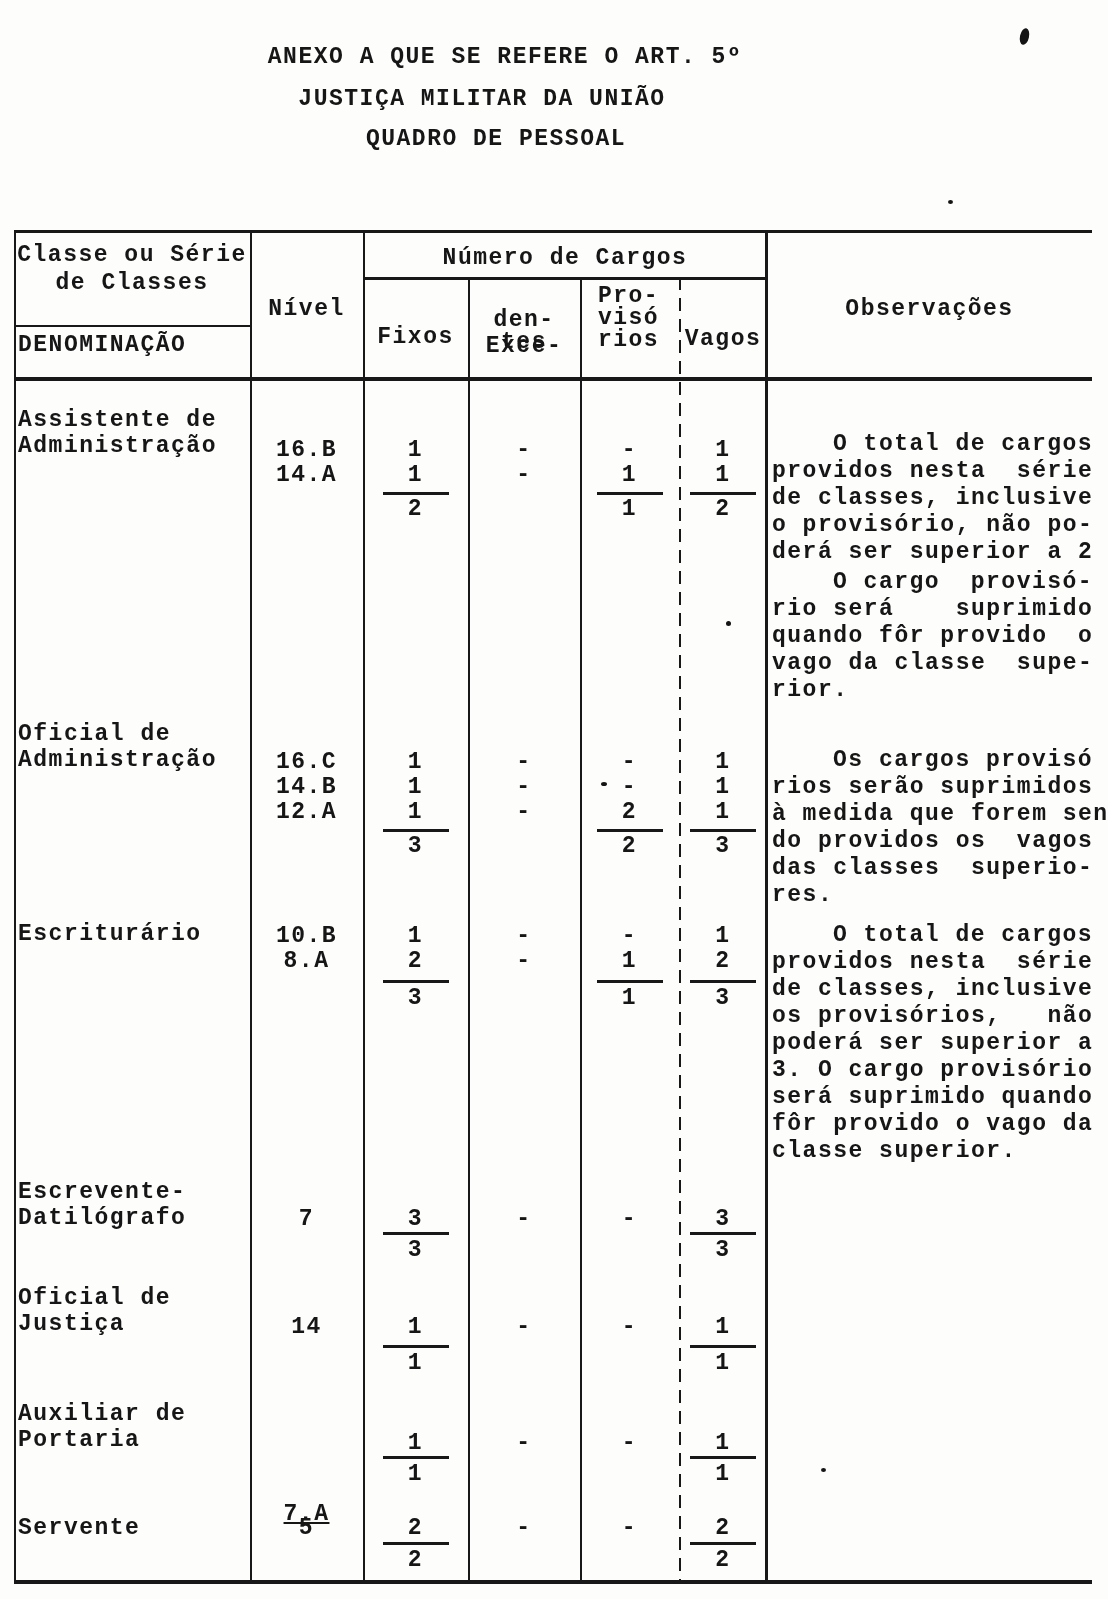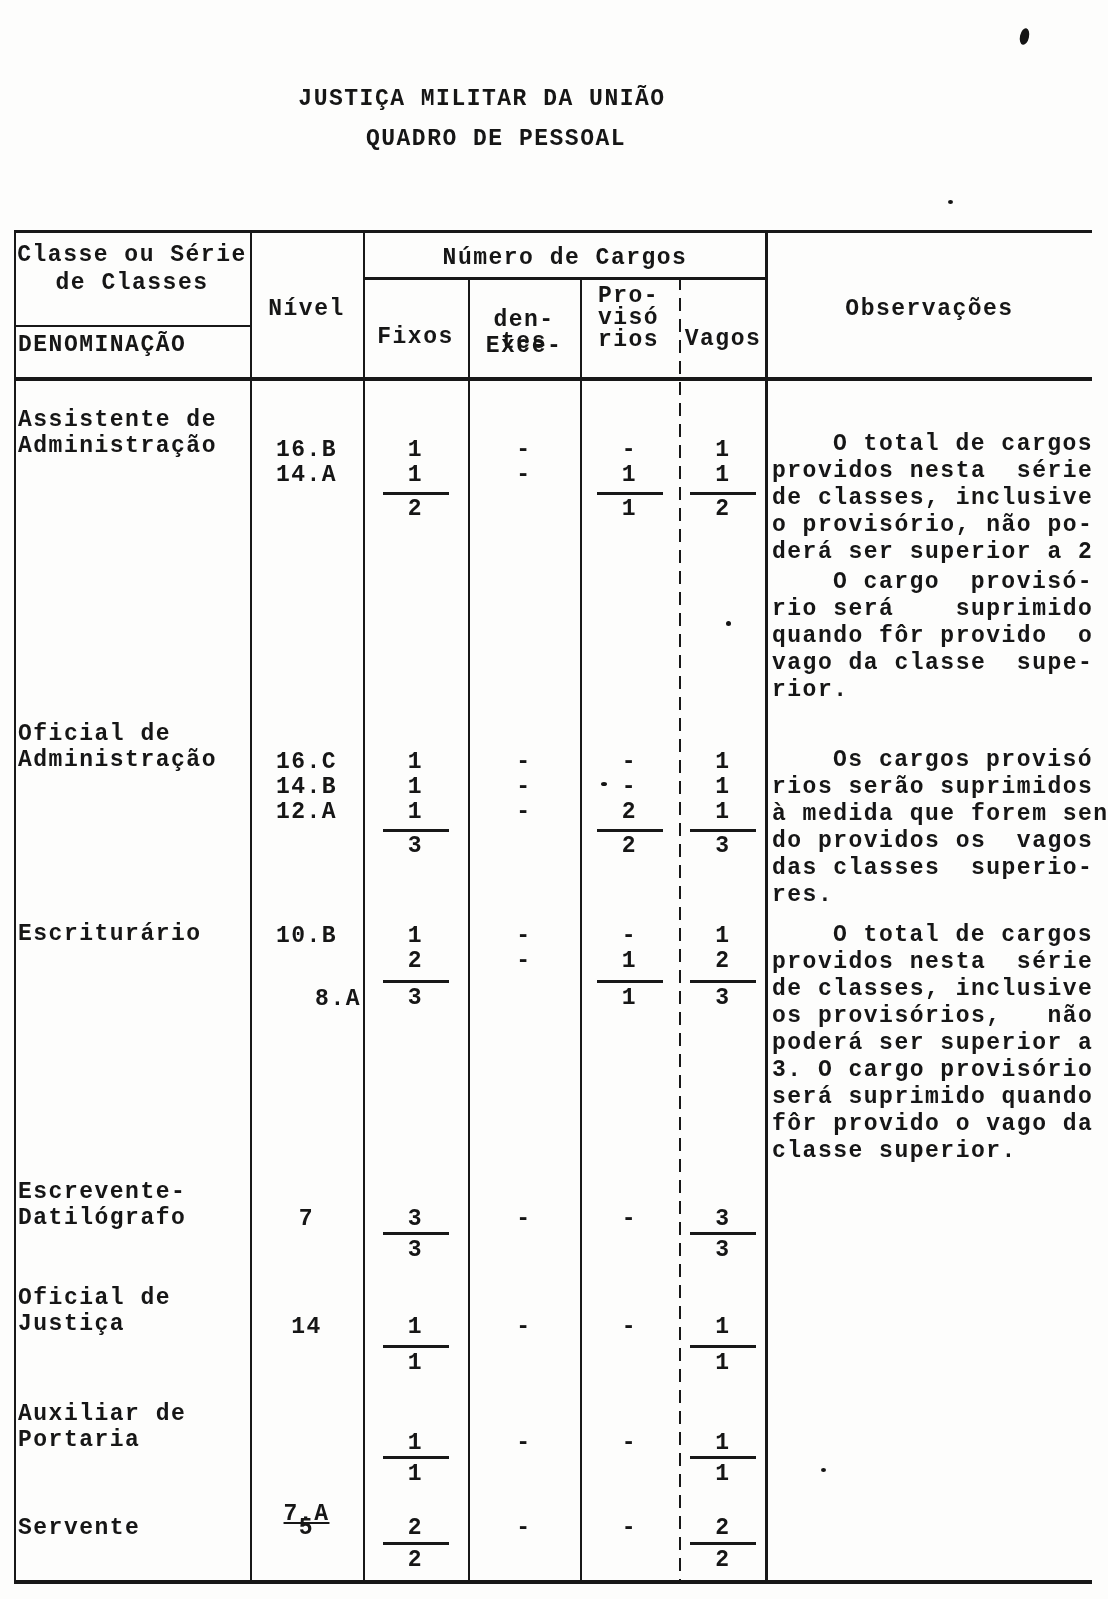--- a/index.html
+++ b/index.html
@@ -35,20 +35,21 @@
   .h-prov1{left:580px;top:306px;width:97px;}
   .h-prov2{left:580px;top:328px;width:97px;}
   .h-vagos{left:681px;top:327px;width:84px;}
   .h-obs{left:767px;top:297px;width:325px;}
 </style>
 </head>
 <body>
 
 <div class="sheet">
 
+  <span class="abs t1">ANEXO A QUE SE REFERE O ART. 5º</span>
   <span class="abs t2">JUSTIÇA MILITAR DA UNIÃO</span>
   <span class="abs t3">QUADRO DE PESSOAL</span>
 
   <span class="abs ctr h-classe1">Classe ou Série</span>
   <span class="abs ctr h-classe2">de Classes</span>
   <span class="abs h-denom">DENOMINAÇÃO</span>
   <span class="abs ctr h-nivel">Nível</span>
   <span class="abs ctr h-grupo">Número de Cargos</span>
   <span class="abs ctr h-fixos">Fixos</span>
   <span class="abs ctr h-exc0">Exce-</span>
@@ -137,21 +138,21 @@
       <span class="abs" style="left: 772px; top: 802px;">à medida que forem sen</span>
       <span class="abs" style="left: 772px; top: 829px;">do providos os  vagos</span>
       <span class="abs" style="left: 772px; top: 856px;">das classes  superio-</span>
       <span class="abs" style="left: 772px; top: 883px;">res.</span>
       <span class="abs" style="left: 18px; top: 922px; width: 232px;">Escriturário</span>
       <span class="abs ctr" style="left: 252px; top: 924px; width: 109px;">10.B</span>
       <span class="abs ctr" style="left: 365px; top: 924px; width: 101px;">1</span>
       <span class="abs ctr" style="left: 470px; top: 924px; width: 108px;">-</span>
       <span class="abs ctr" style="left: 582px; top: 924px; width: 95px;">-</span>
       <span class="abs ctr" style="left: 681px; top: 924px; width: 84px;">1</span>
-      <span class="abs ctr" style="left: 252px; top: 987px; width: 109px; text-align: right;">8.A</span>
+      <span class="abs ctr" style="left: 252px; top: 949px; width: 109px;">8.A</span>
       <span class="abs ctr" style="left: 365px; top: 949px; width: 101px;">2</span>
       <span class="abs ctr" style="left: 470px; top: 949px; width: 108px;">-</span>
       <span class="abs ctr" style="left: 582px; top: 949px; width: 95px;">1</span>
       <span class="abs ctr" style="left: 681px; top: 949px; width: 84px;">2</span>
       <div class="rule" style="left: 382.5px; top: 980px; width: 66px; height: 3px;"></div>
       <span class="abs ctr" style="left: 365px; top: 986px; width: 101px;">3</span>
       <div class="rule" style="left: 596.5px; top: 980px; width: 66px; height: 3px;"></div>
       <span class="abs ctr" style="left: 582px; top: 986px; width: 95px;">1</span>
       <div class="rule" style="left: 690px; top: 980px; width: 66px; height: 3px;"></div>
       <span class="abs ctr" style="left: 681px; top: 986px; width: 84px;">3</span>

